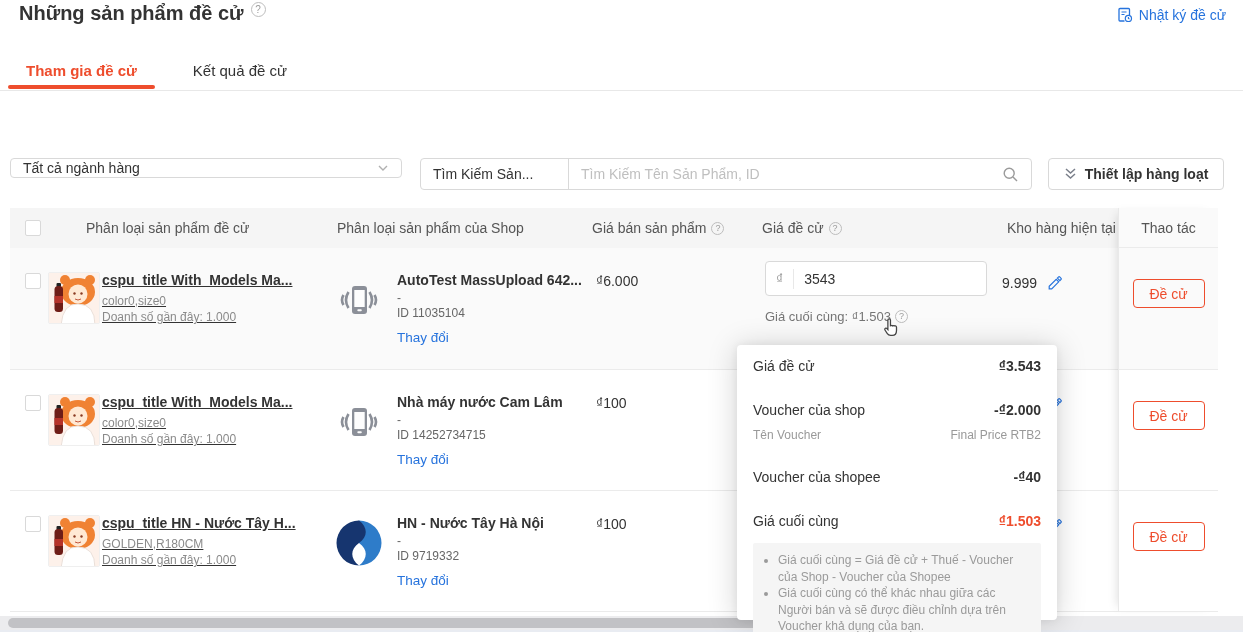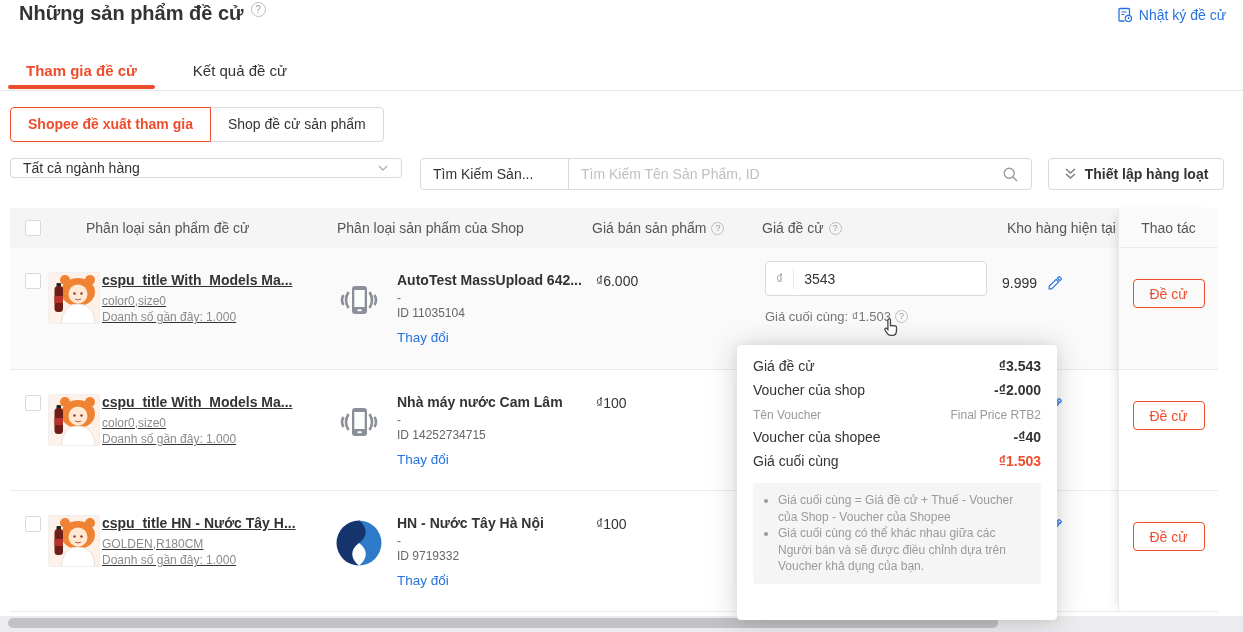--- a/index.html
+++ b/index.html
@@ -62,21 +62,21 @@
   .pencil { position:absolute; left:1037px; top:27px; cursor:pointer; }
   
   .fixed-col { position:absolute; top:208px; left:1118px; width:100px; height:404px; background:#fff; border-left:1px solid #e9e9e9; box-shadow:-6px 0 10px -6px rgba(0,0,0,0.15); z-index:2; }
   .fixed-col .fh { height:40px; background:#fafafa; border-bottom:1px solid #ebebeb; text-align:center; line-height:40px; color:#555; font-size:14px; }
   .acell { height:121px; border-bottom:1px solid #ebebeb; display:flex; justify-content:center; align-items:flex-start; padding-top:31px; background:#fff; }
   .acell:first-of-type { height:122px; }
   .acell.hovered { background:#fafafa; }
   .nominate-btn { width:72px; height:29px; border:1px solid var(--accent,#ee4d2d); color:var(--accent,#ee4d2d); background:transparent; border-radius:4px; font-size:14px; cursor:pointer; font-family:inherit; }
   
   .tooltip { position:absolute; left:737px; top:345px; width:320px; height:275px; background:#fff; border-radius:4px; box-shadow:0 2px 30px rgba(0,0,0,0.18), 0 0 8px rgba(0,0,0,0.06); z-index:10; padding:11px 16px 12px; }
-  .tip-row { display:flex; justify-content:space-between; align-items:baseline; font-size:14px; color:#333; line-height:20px; margin-top:4px; }
+  .tip-row { display:flex; justify-content:space-between; align-items:baseline; font-size:14px; color:#333; line-height:20px; margin-top:24px; }
   .tip-row:first-child { margin-top:0; }
   .tip-row .tv { font-weight:700; }
   .tip-row.muted { margin-top:7px; font-size:12px; color:#999; line-height:16px; }
   .tip-row.muted .tv { font-weight:400; color:#999; }
   .tip-row.highlight .tv { color:var(--final-price-red,#ee4d2d); }
   .tip-note { margin-top:12px; background:#f5f5f5; border-radius:2px; padding:9px 10px 9px 8px; }
   .tip-note ul { margin:0; padding-left:17px; }
   .tip-note li { font-size:12px; color:#9a9a9a; line-height:16.5px; }
   
   .hscroll { position:absolute; left:0; top:616px; width:1243px; height:14px; background:#ececee; z-index:3; }
@@ -105,24 +105,20 @@
         </svg>
     </span>
     <span>Nhật ký đề cử</span>
   </a>
 
   <div class="tabs">
     <span class="tab active">Tham gia đề cử</span>
     <span class="tab">Kết quả đề cử</span>
   </div>
 
-  <div class="segmented">
-    <button class="seg active">Shopee đề xuất tham gia</button>
-    <button class="seg">Shop đề cử sản phẩm</button>
-  </div>
 
   <div class="cat-select">
     <span class="grow">Tất cả ngành hàng</span>
     <span>
       <svg width="12" height="12" viewBox="0 0 12 12">
           <path d="M2 4l4 4 4-4" fill="none" stroke="#b0b0b0" stroke-width="1.4"></path>
         </svg>
     </span>
   </div>
   <div class="search-group">

